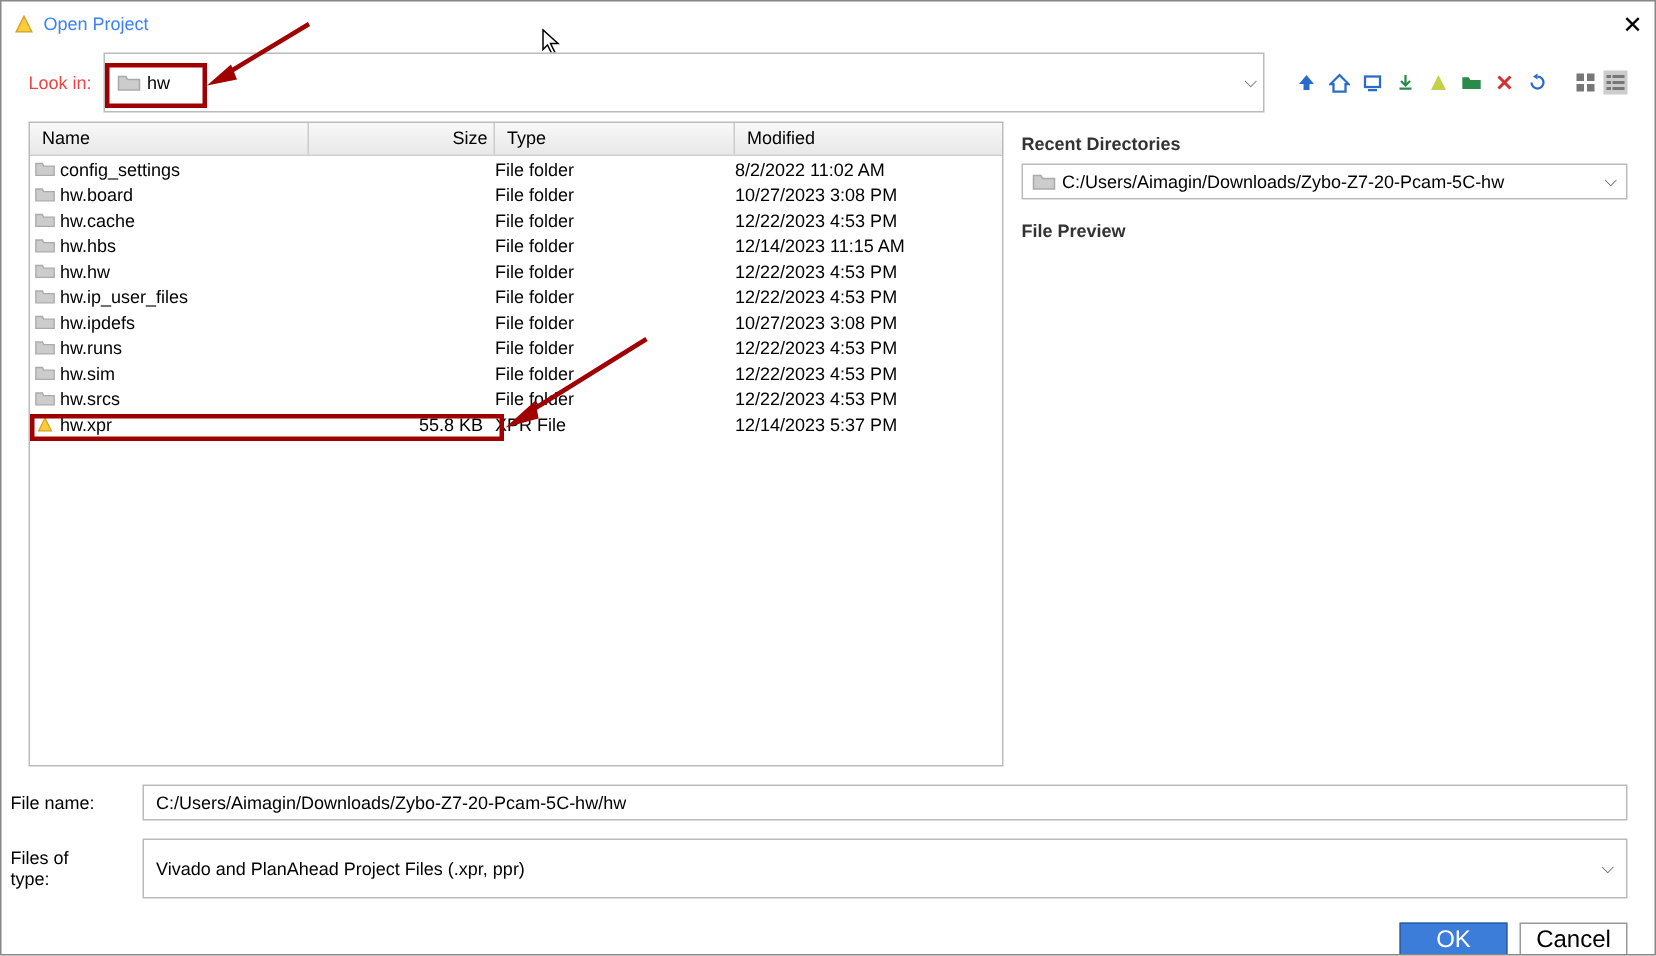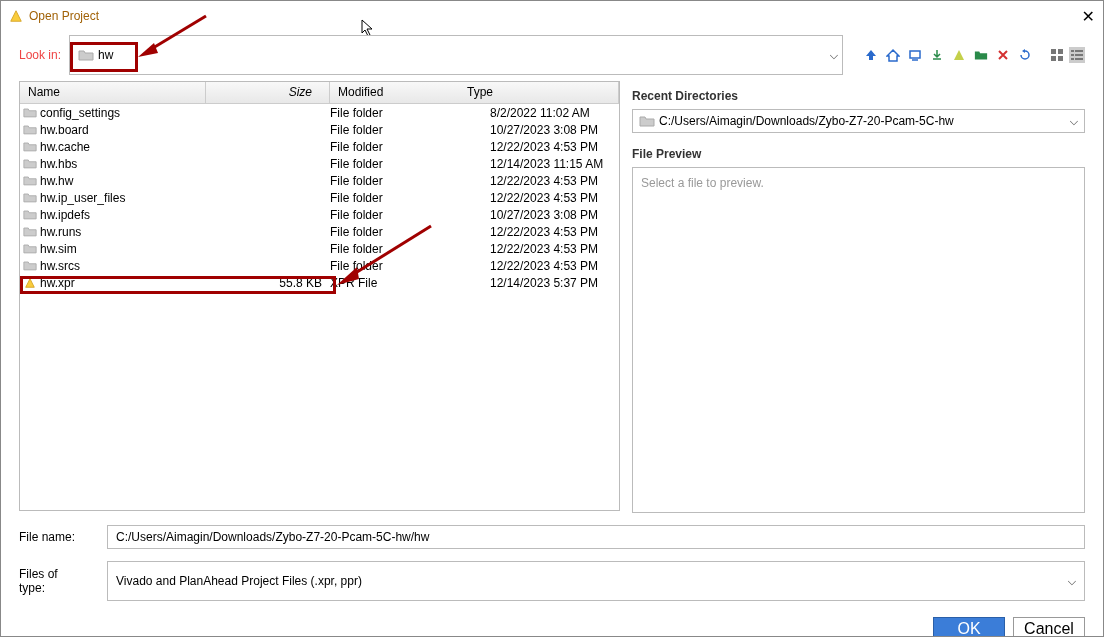--- a/index.html
+++ b/index.html
@@ -1,20 +1,20 @@
 <!DOCTYPE html>
 <html><head>
   <meta charset="utf-8">
   <style>
     * { box-sizing: border-box; margin: 0; padding: 0; font-family: Arial, sans-serif; font-size: 12px; }
     body { background: #fff; width: 1104px; height: 637px; position: relative; border: 1px solid #888; overflow: hidden; }
     
     .titlebar { height: 30px; display: flex; align-items: center; padding: 0 8px; position: relative; }
     .titlebar-icon { width: 14px; height: 14px; margin-right: 6px; }
-    .titlebar-title { color: #a16207; }
+    .titlebar-title { color: #3b82f6; }
     .titlebar-close { position: absolute; right: 8px; top: 6px; cursor: pointer; font-size: 16px; }
     
     .lookin-row { display: flex; align-items: center; padding: 4px 18px 6px 18px; gap: 8px; }
     .lookin-label { color: #ef4444; }
     .lookin-box { flex: 1; display: flex; align-items: center; border: 1px solid #bbb; height: 40px; padding: 0 4px; background: #fff; position: relative; }
     .lookin-folder-wrap { display: flex; align-items: center; padding: 2px 4px; }
     .lookin-dropdown-arrow { margin-left: auto; color: #555; font-size: 11px; }
     .highlight-box { border: 3px solid #a00000; position: absolute; pointer-events: none; }
     .highlight-lookin { left: 69px; top: 41px; width: 68px; height: 30px; }
     .highlight-xpr { left: 19px; top: 275px; width: 316px; height: 18px; }
@@ -22,39 +22,39 @@
     .toolbar-icons { display: flex; align-items: center; gap: 6px; padding-left: 12px; }
     .ticon { width: 16px; height: 16px; display: flex; align-items: center; justify-content: center; cursor: pointer; }
     
     .view-icons { display: flex; gap: 4px; margin-left: 8px; }
     
     .content-area { display: flex; padding: 0 18px; gap: 12px; }
     .file-panel { flex: 1; border: 1px solid #bbb; height: 430px; background: #fff; overflow: hidden; }
     .file-header { display: flex; background: linear-gradient(#f8f8f8, #e8e8e8); border-bottom: 1px solid #ccc; height: 22px; }
     .fh-col { padding: 3px 8px; border-right: 1px solid #ccc; color: #000; }
     .fh-name { width: 186px; }
-    .fh-size { width: 124px; text-align: right; padding-right: 17px; font-style: italic; }
+    .fh-size { width: 124px; text-align: right; padding-right: 4px; }
     .fh-type { width: 160px; }
     .fh-modified { flex: 1; border-right: none; }
     
     .file-list { display: flex; flex-direction: column; }
     .file-row { display: flex; height: 17px; align-items: center; }
     .fr-icon { width: 20px; display: flex; align-items: center; justify-content: center; }
     .fr-name { width: 166px; }
     .fr-size { width: 124px; text-align: right; padding-right: 8px; }
     .fr-type { width: 160px; }
     .fr-modified { flex: 1; }
     
-    .side-panel { width: 453px; display: flex; flex-direction: column; gap: 6px; }
+    .side-panel { width: 404px; display: flex; flex-direction: column; gap: 6px; }
     .side-label { font-weight: bold; color: #333; margin-top: 8px; }
     .recent-box { border: 1px solid #bbb; height: 24px; display: flex; align-items: center; padding: 0 6px; background: #fff; position: relative; }
     .recent-box .dropdown-arrow { margin-left: auto; color: #555; font-size: 11px; }
     .preview-box { border: 1px solid #bbb; flex: 1; padding: 8px; color: #999; background: #fff; min-height: 346px; }
     
-    .bottom-section { padding: 12px 18px 0 18px; }
+    .bottom-section { padding: 12px 18px 0 6px; }
     .field-row { display: flex; align-items: center; margin-bottom: 12px; gap: 20px; }
     .field-label { width: 68px; color: #000; }
     .field-input { flex: 1; border: 1px solid #bbb; height: 24px; padding: 2px 8px; }
     .field-select { flex: 1; border: 1px solid #bbb; height: 40px; padding: 2px 8px; display: flex; align-items: center; position: relative; background: #fff; }
     .field-select .dropdown-arrow { margin-left: auto; color: #555; font-size: 11px; }
     
     .button-row { display: flex; justify-content: flex-end; gap: 8px; padding: 4px 18px 14px 18px; }
     .btn { width: 72px; height: 24px; border: 1px solid #999; background: #fff; cursor: pointer; font-size: 16px; }
     .btn-primary { background: #3b7dd8; color: #fff; border-color: #2a5fa8; }
     
@@ -153,22 +153,22 @@
         </svg>
       </span>
   </div>
 </div>
 
 <div class="content-area">
   <div class="file-panel">
     <div class="file-header">
       <div class="fh-col fh-name">Name</div>
       <div class="fh-col fh-size">Size</div>
+      <div class="fh-col fh-type">Type</div>
       <div class="fh-col fh-modified">Modified</div>
-      <div class="fh-col fh-type">Type</div>
     </div>
     <div class="file-list" id="file-list">
         <div class="file-row">
           <div class="fr-icon">
             <svg width="14" height="11" viewBox="0 0 16 12">
               <path class="folder-mini" d="M1 2 L6 2 L7 4 L15 4 L15 11 L1 11 Z"></path>
             </svg>
           </div>
           <div class="fr-name">config_settings</div>
           <div class="fr-size"></div>
@@ -290,23 +290,20 @@
   <div class="side-panel">
     <div class="side-label">Recent Directories</div>
     <div class="recent-box">
       <svg width="16" height="12" viewBox="0 0 16 12">
           <path class="folder-mini" d="M1 2 L6 2 L7 4 L15 4 L15 11 L1 11 Z"></path>
         </svg>
       <span style="margin-left:4px;">C:/Users/Aimagin/Downloads/Zybo-Z7-20-Pcam-5C-hw</span>
       <span class="dropdown-arrow">⌵</span>
     </div>
     <div class="side-label">File Preview</div>
-    <div class="preview-box">
-      <span>Select a file to preview.</span>
-    </div>
   </div>
 </div>
 
 <div class="bottom-section">
   <div class="field-row">
     <span class="field-label">File name:</span>
     <input class="field-input" value="C:/Users/Aimagin/Downloads/Zybo-Z7-20-Pcam-5C-hw/hw" style="">
   </div>
   <div class="field-row">
     <span class="field-label">Files of type:</span>

